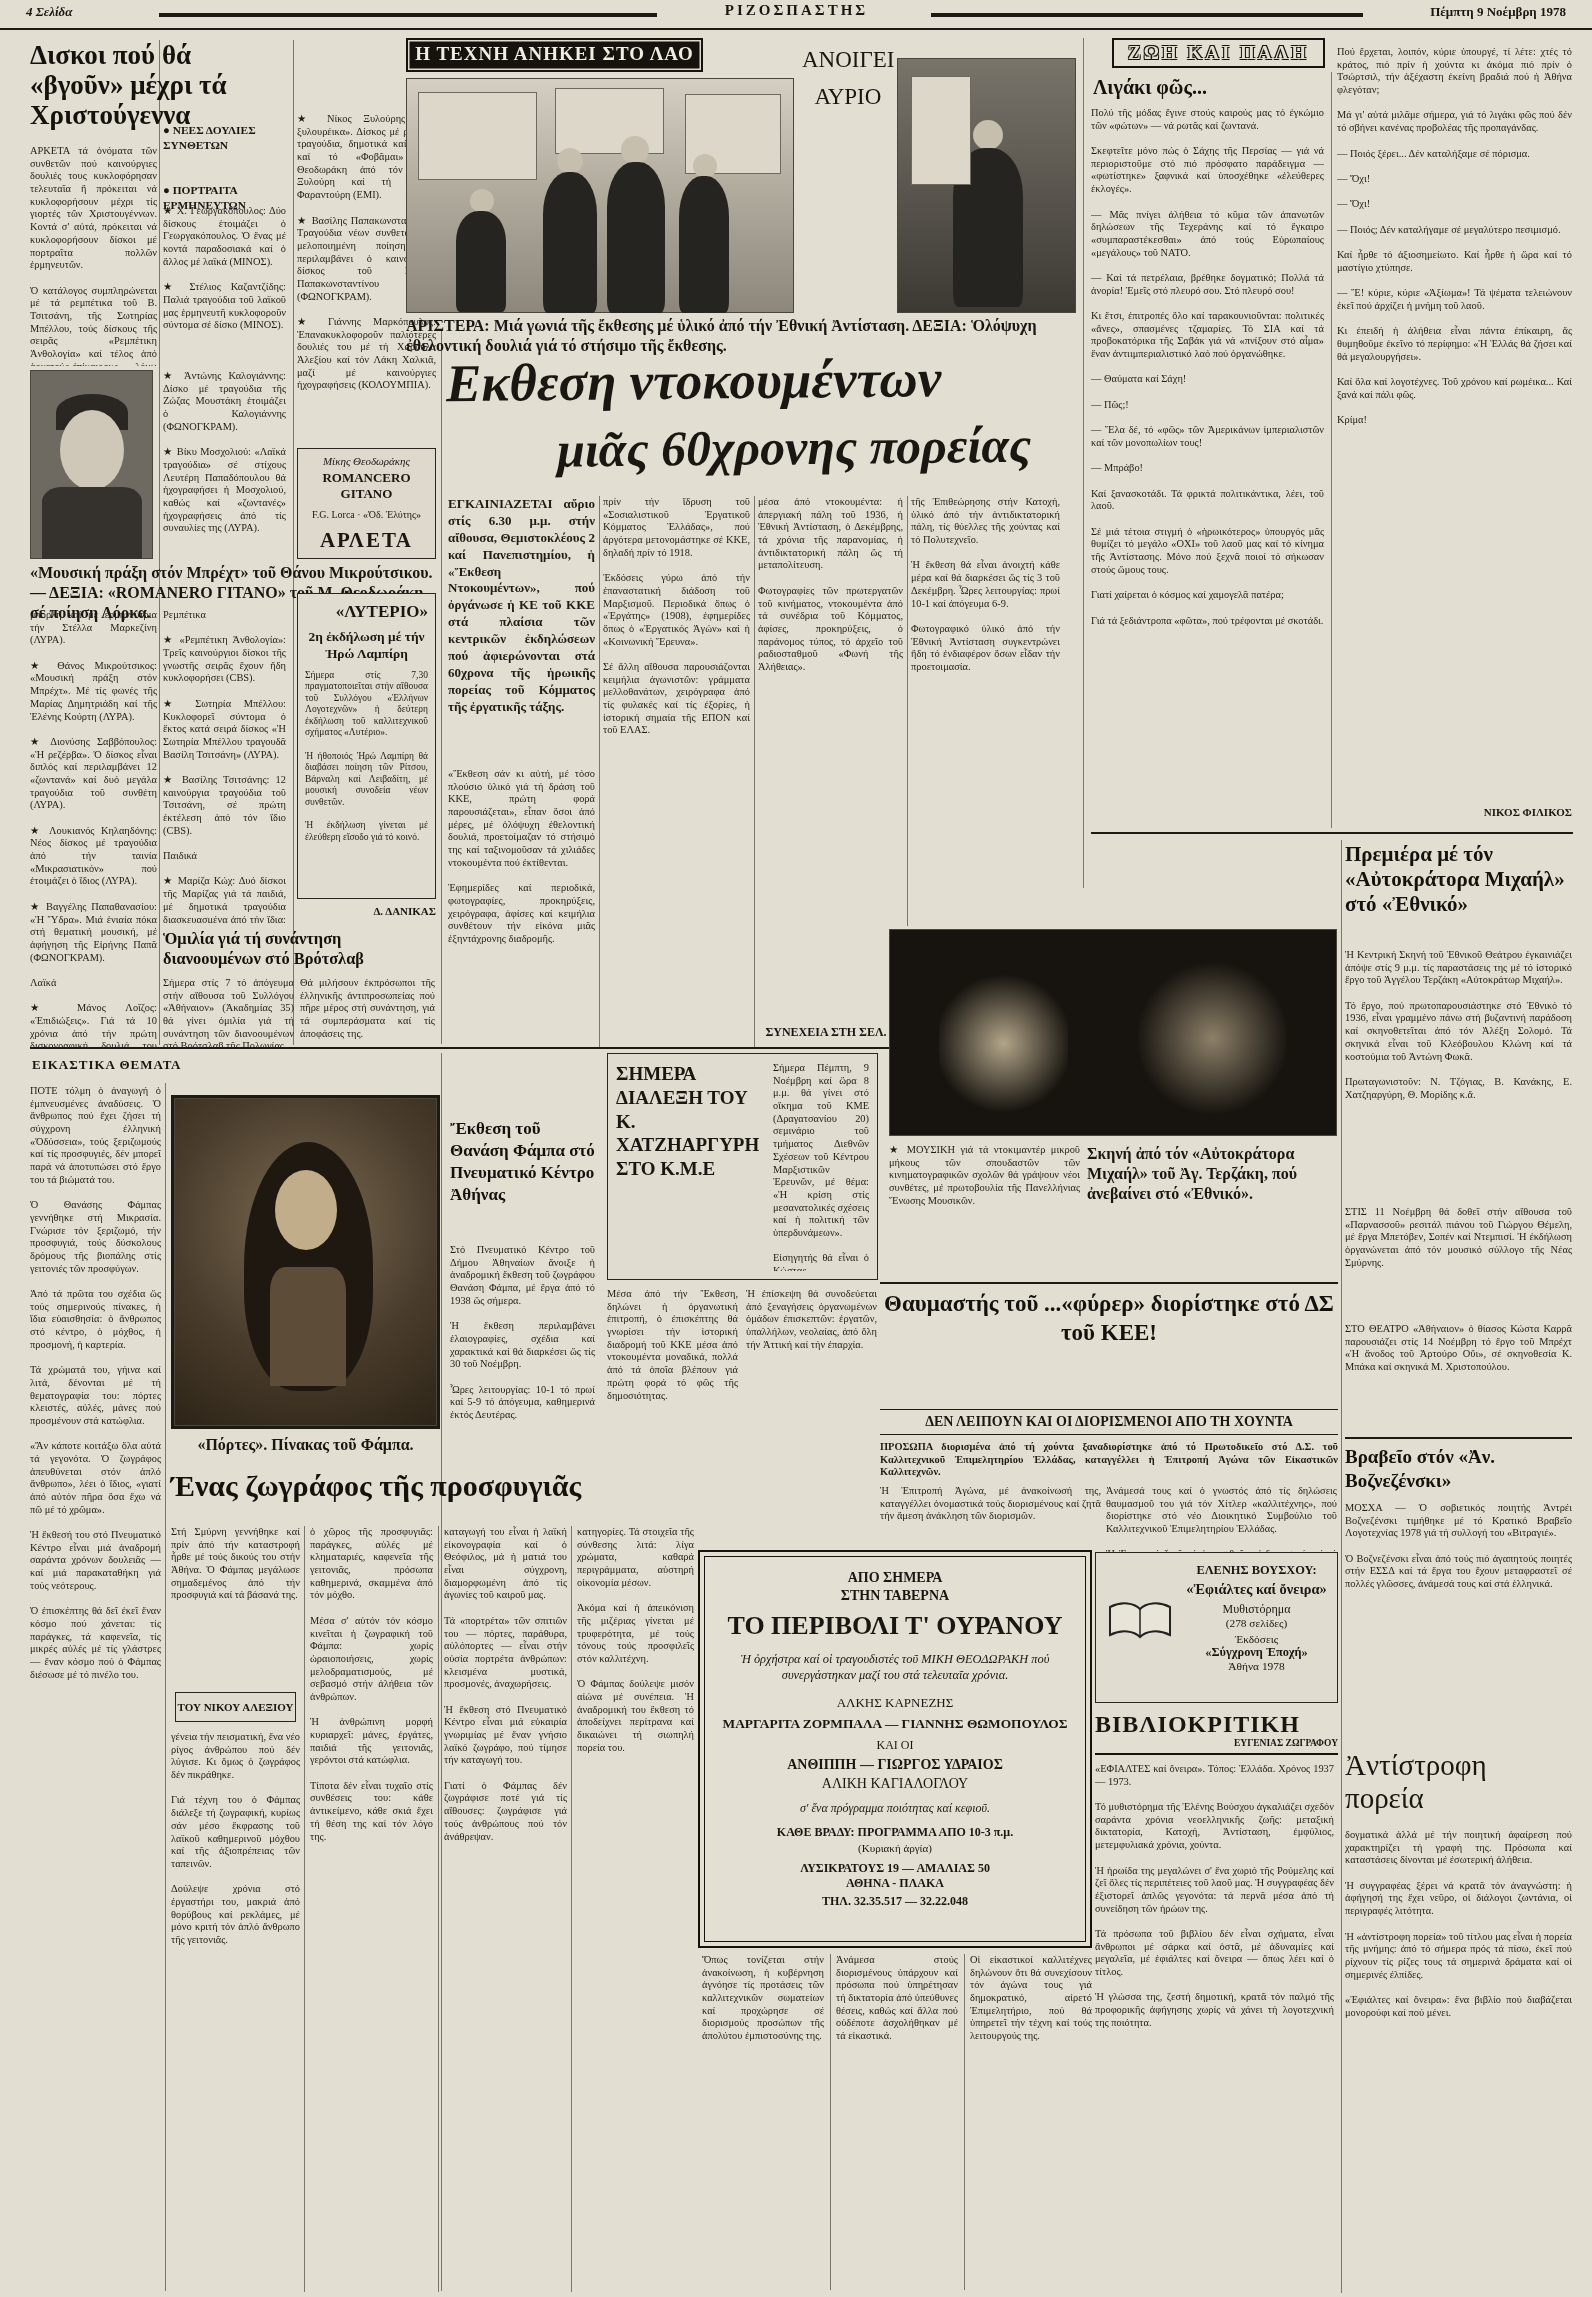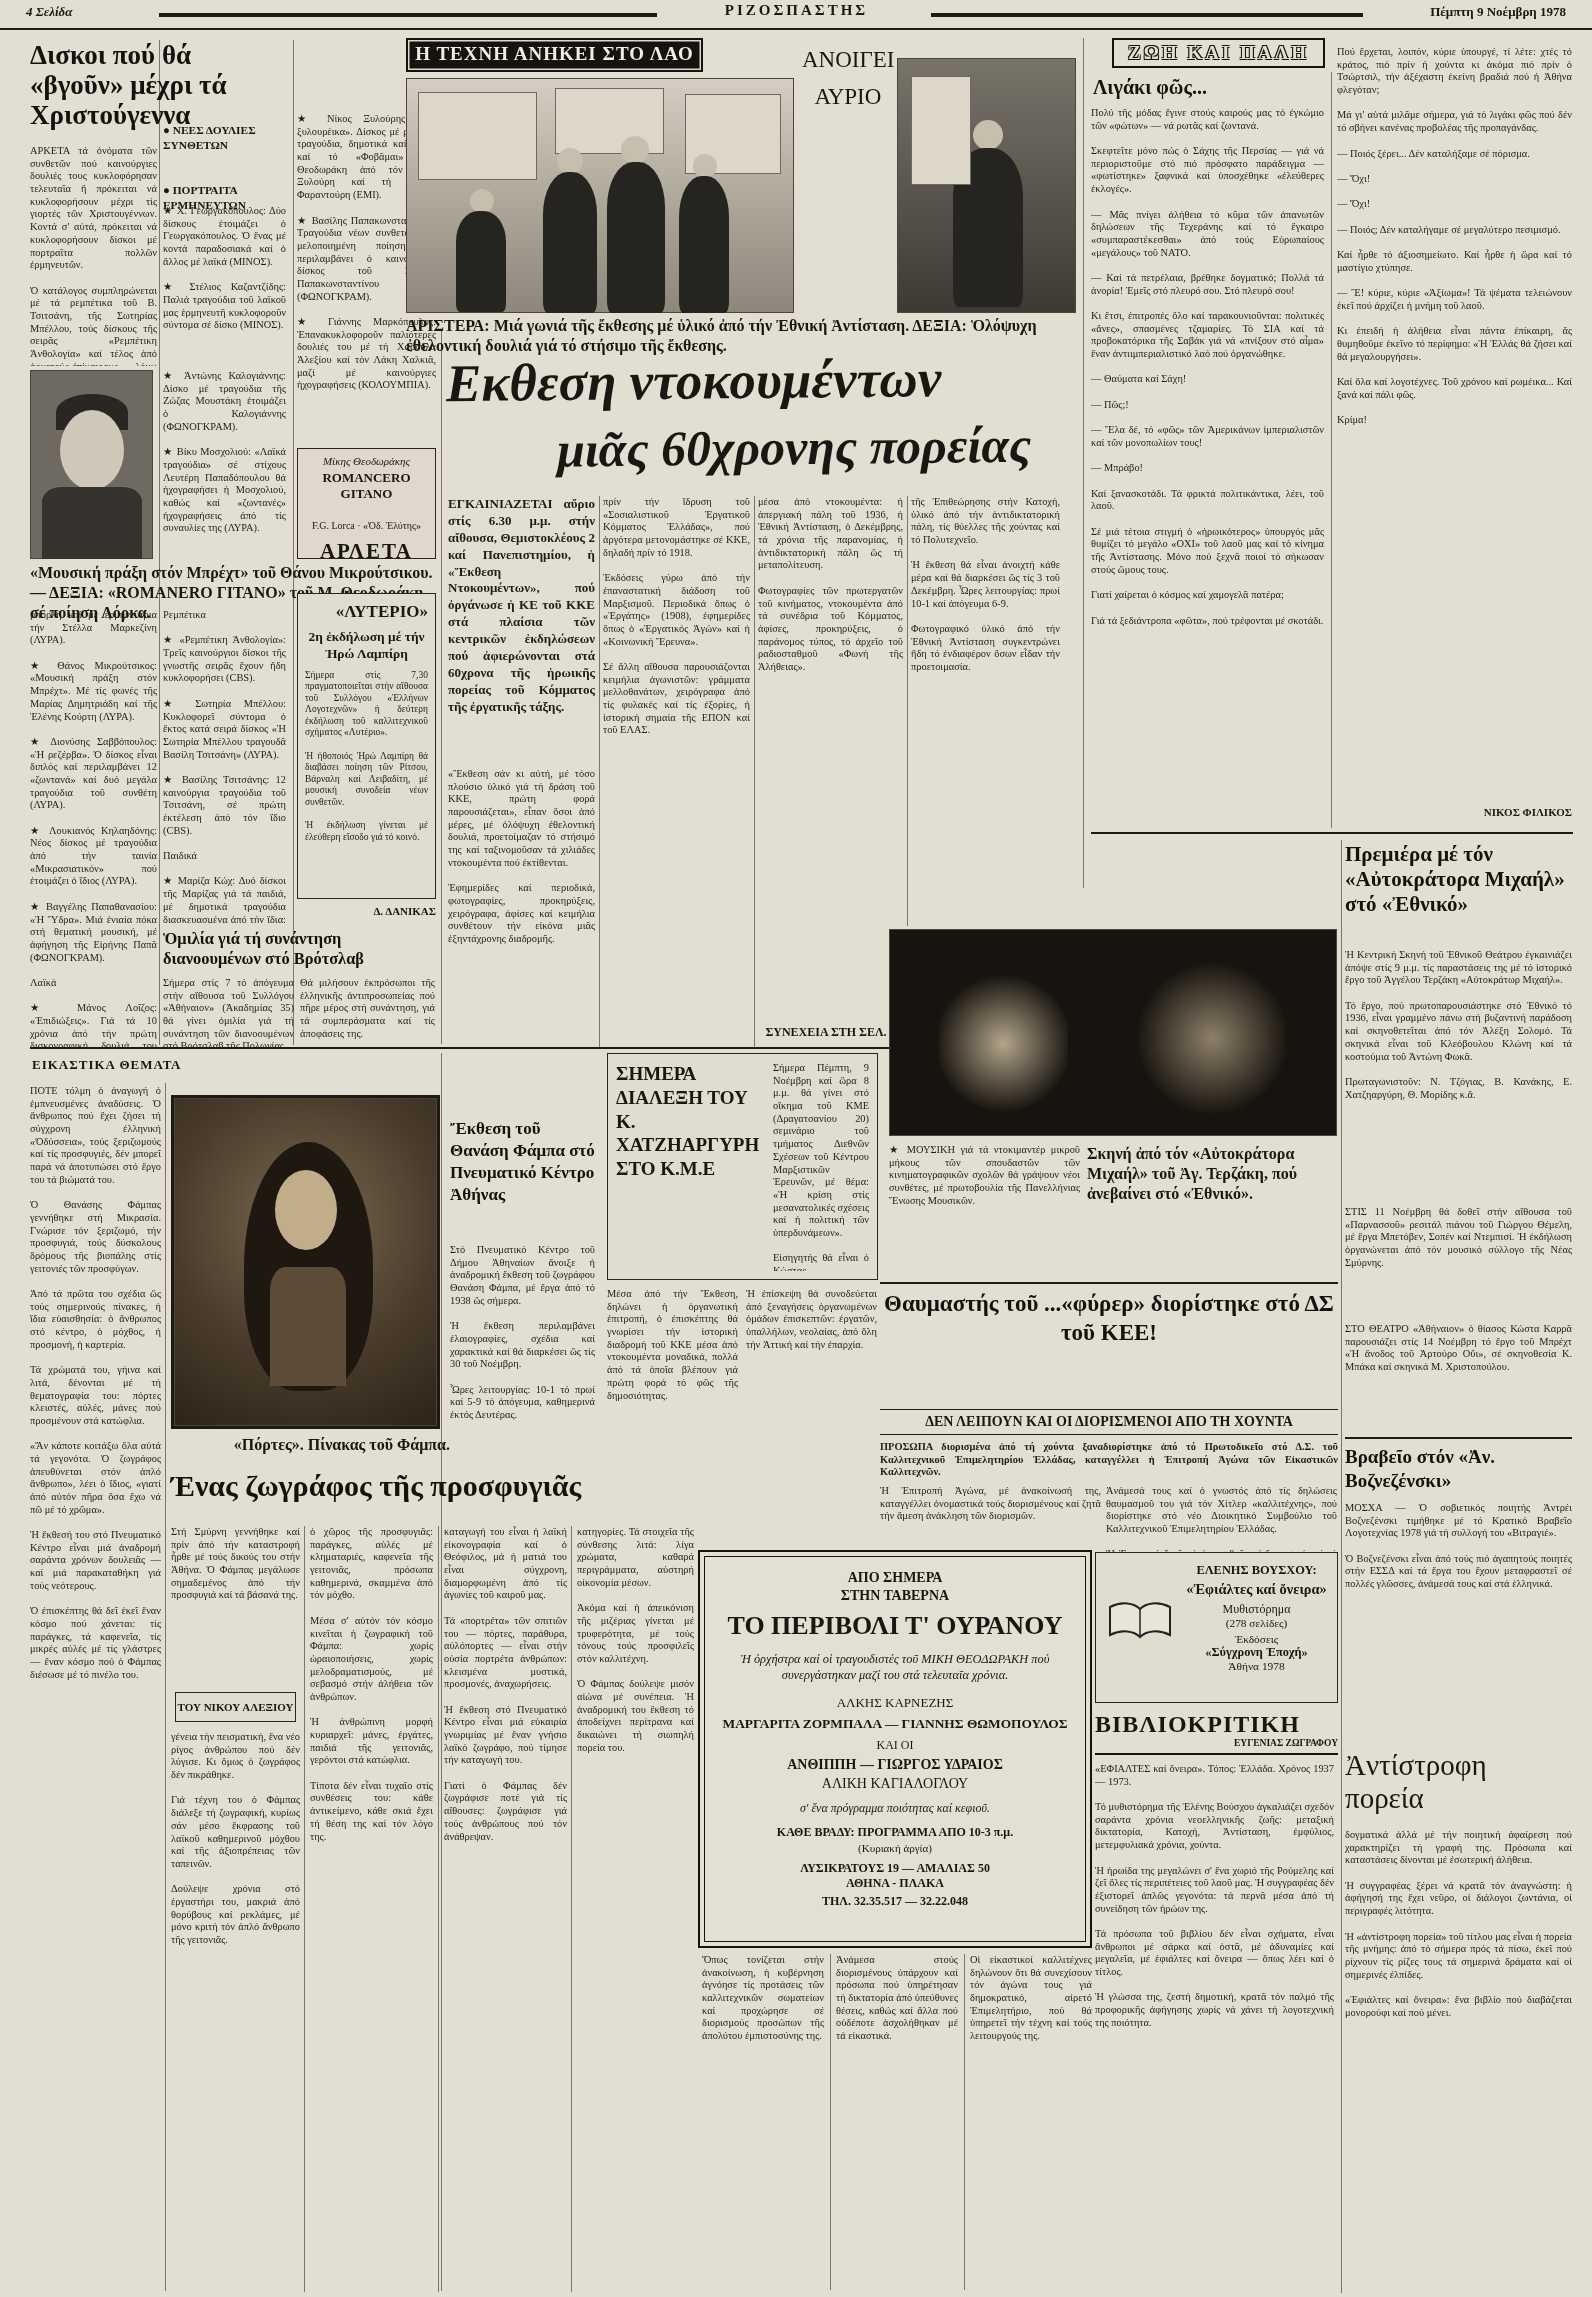--- a/index.html
+++ b/index.html
@@ -74,21 +74,21 @@
     <div class="abs" style="left:30px;top:40px;width:64px;height:80px;background:#cfc8b8;border-radius:50%"></div>
     <div class="abs" style="left:12px;top:117px;width:100px;height:72px;background:#35312c;border-radius:20% 20% 0 0"></div>
   </div>
   <div class="abs body" style="left:163px;top:370px;width:123px;height:187px">★ Ἀντώνης Καλογιάννης: Δίσκο μέ τραγούδια τῆς Ζώζας Μουστάκη ἑτοιμάζει ὁ Καλογιάννης (ΦΩΝΟΓΚΡΑΜ).
 
 ★ Βίκυ Μοσχολιού: «Λαϊκά τραγούδια» σέ στίχους Λευτέρη Παπαδόπουλου θά ἠχογραφήσει ἡ Μοσχολιού, καθώς καί «ζωντανές» ἠχογραφήσεις ἀπό τίς συναυλίες της (ΛΥΡΑ).</div>
 
   <div class="abs boxed" style="left:297px;top:448px;width:139px;height:111px;background:#ded9cc;padding:6px;text-align:center">
     <div style="font-style:italic;font-size:11px">Μίκης Θεοδωράκης</div>
     <div style="font-weight:bold;font-size:13px;margin-top:3px">ROMANCERO GITANO</div>
-    <div style="font-size:10px;margin-top:18px">F.G. Lorca · «Ὀδ. Ἐλύτης»</div>
+    <div style="font-size:10px;margin-top:7px">F.G. Lorca · «Ὀδ. Ἐλύτης»</div>
     <div style="font-weight:bold;font-size:21px;letter-spacing:2px;margin-top:8px">ΑΡΛΕΤΑ</div>
   </div>
 
   <div class="abs caption" style="left:30px;top:563px;width:406px;height:42px">«Μουσική πράξη στόν Μπρέχτ» τοῦ Θάνου Μικρούτσικου. — ΔΕΞΙΑ: «ROMANERO ΓΙΤΑΝΟ» τοῦ Μ. Θεοδωράκη σέ ποίηση Λόρκα.</div>
   <div class="abs body" style="left:30px;top:609px;width:127px;height:438px">μπορλή καί μέ ἑρμηνεύτρια τήν Στέλλα Μαρκεζίνη (ΛΥΡΑ).
 
 ★ Θάνος Μικρούτσικος: «Μουσική πράξη στόν Μπρέχτ». Μέ τίς φωνές τῆς Μαρίας Δημητριάδη καί τῆς Ἑλένης Κούρτη (ΛΥΡΑ).
 
 ★ Διονύσης Σαββόπουλος: «Ἡ ρεζέρβα». Ὁ δίσκος εἶναι διπλός καί περιλαμβάνει 12 «ζωντανά» καί δυό μεγάλα τραγούδια τοῦ συνθέτη (ΛΥΡΑ).
 
@@ -355,21 +355,21 @@
 
 Ἡ ἔκθεσή του στό Πνευματικό Κέντρο εἶναι μιά ἀναδρομή σαράντα χρόνων δουλειᾶς — καί μιά παρακαταθήκη γιά τούς νεότερους.
 
 Ὁ ἐπισκέπτης θά δεῖ ἐκεῖ ἕναν κόσμο πού χάνεται: τίς παράγκες, τά καφενεῖα, τίς μικρές αὐλές μέ τίς γλάστρες — ἕναν κόσμο πού ὁ Φάμπας διέσωσε μέ τό πινέλο του.</div>
 
   <div class="photo" style="left:171px;top:1095px;width:269px;height:334px;background:radial-gradient(circle at 50% 38%,#7a6a52 0%,#4a3c2c 55%,#2c2417 100%);border:3px solid #1d1a14">
     <div class="abs" style="left:70px;top:44px;width:129px;height:249px;background:#1f1811;border-radius:50% 50% 40% 40%"></div>
     <div class="abs" style="left:101px;top:72px;width:62px;height:80px;background:#c2ad8a;border-radius:50%"></div>
     <div class="abs" style="left:96px;top:169px;width:76px;height:119px;background:#5c4c38;border-radius:20% 20% 0 0"></div>
   </div>
-  <div class="abs caption" style="left:181px;top:1435px;width:269px;height:28px;text-align:right">«Πόρτες». Πίνακας τοῦ Φάμπα.</div>
+  <div class="abs caption" style="left:171px;top:1435px;width:269px;height:28px;text-align:center">«Πόρτες». Πίνακας τοῦ Φάμπα.</div>
 
   <div class="abs h-black" style="left:450px;top:1118px;width:145px;height:117px;font-size:17px;line-height:1.3">Ἔκθεση τοῦ Θανάση Φάμπα στό Πνευματικό Κέντρο Ἀθήνας</div>
   <div class="abs body" style="left:450px;top:1244px;width:145px;height:285px">Στό Πνευματικό Κέντρο τοῦ Δήμου Ἀθηναίων ἄνοιξε ἡ ἀναδρομική ἔκθεση τοῦ ζωγράφου Θανάση Φάμπα, μέ ἔργα ἀπό τό 1938 ὥς σήμερα.
 
 Ἡ ἔκθεση περιλαμβάνει ἐλαιογραφίες, σχέδια καί χαρακτικά καί θά διαρκέσει ὥς τίς 30 τοῦ Νοέμβρη.
 
 Ὧρες λειτουργίας: 10-1 τό πρωί καί 5-9 τό ἀπόγευμα, καθημερινά ἐκτός Δευτέρας.</div>
 
   <div class="abs h-black" style="left:171px;top:1469px;width:432px;height:46px;font-size:30px">Ένας ζωγράφος τῆς προσφυγιᾶς</div>
   <div class="abs body" style="left:171px;top:1526px;width:129px;height:157px">Στή Σμύρνη γεννήθηκε καί πρίν ἀπό τήν καταστροφή ἦρθε μέ τούς δικούς του στήν Ἀθήνα. Ὁ Φάμπας μεγάλωσε σημαδεμένος ἀπό τήν προσφυγιά καί τά βάσανά της.</div>

